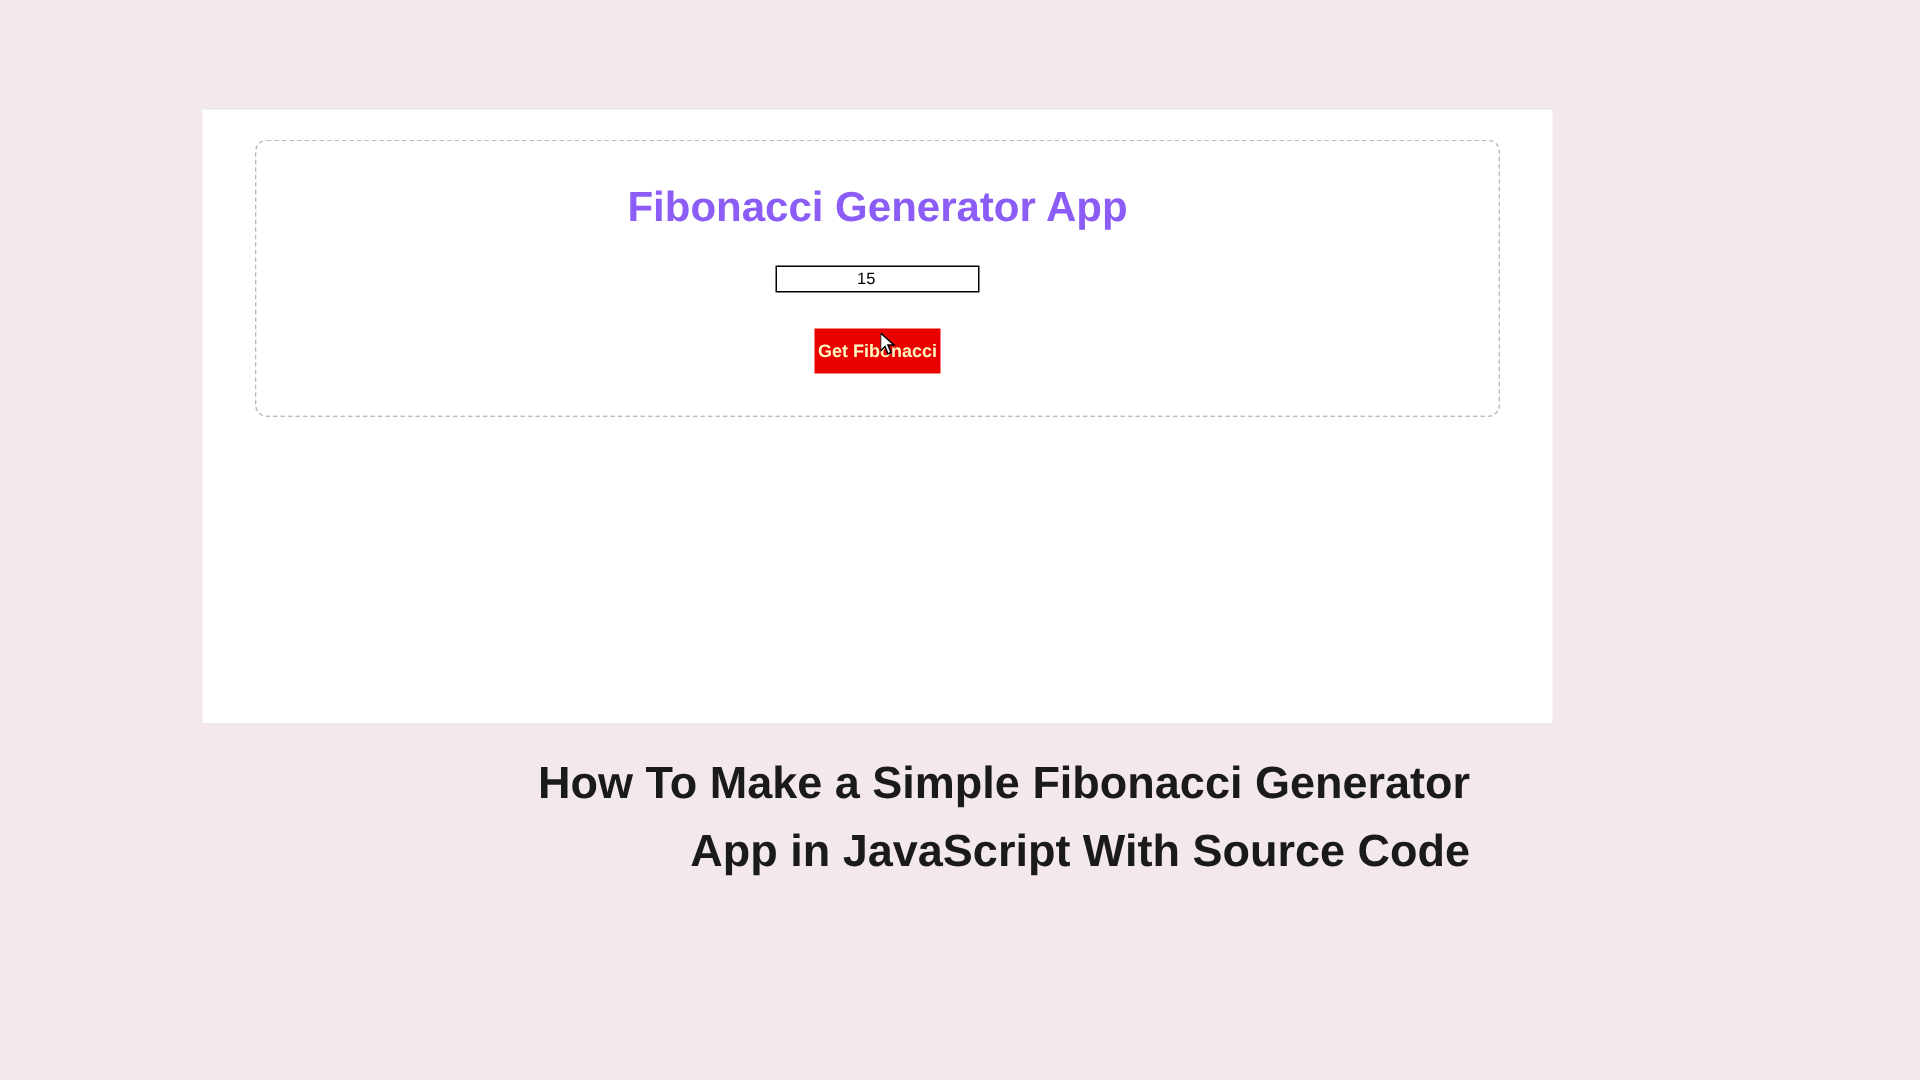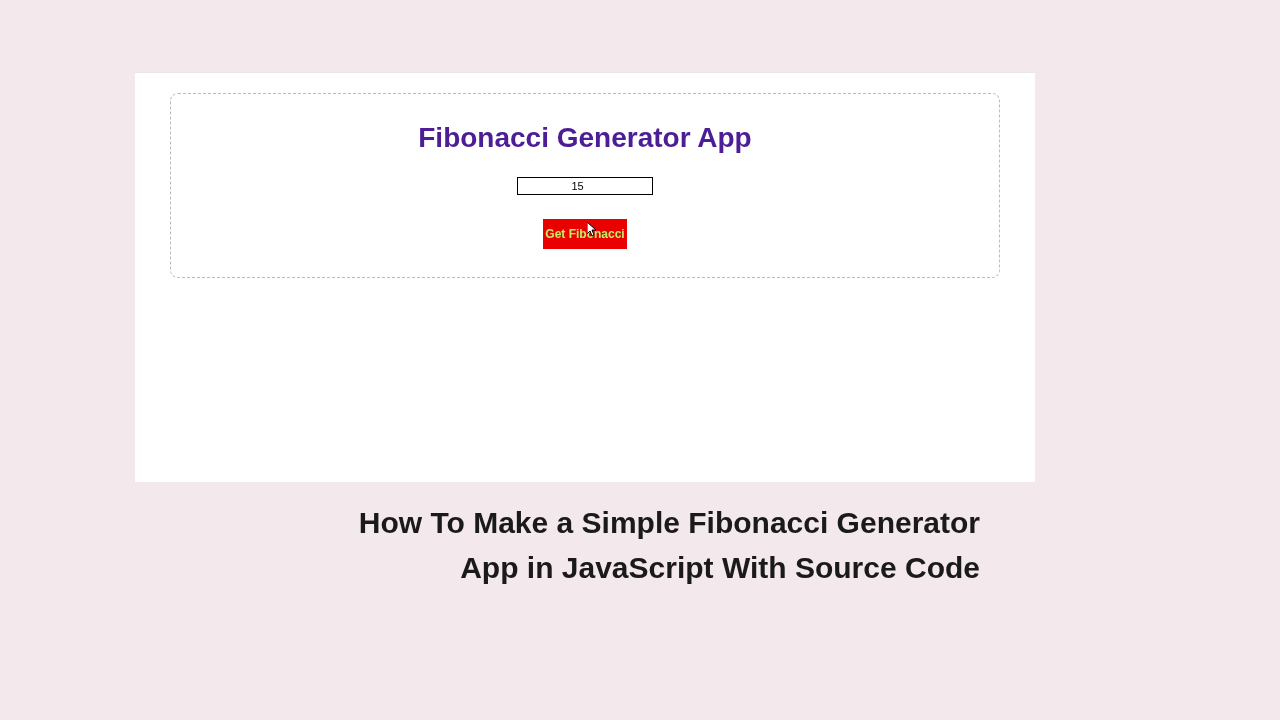--- a/index.html
+++ b/index.html
@@ -28,39 +28,39 @@
     
     .app-container {
       margin: 20px 35px;
       border: 1px dashed #bbb;
       border-radius: 8px;
       padding: 28px 20px;
       text-align: center;
     }
     
     .app-title {
-      color: #4c1d95;
+      color: #8b5cf6;
       font-size: 28px;
       font-weight: bold;
       margin-bottom: 22px;
     }
     
     .number-input {
       width: 136px;
       height: 18px;
       border: 1px solid #000;
       font-size: 11px;
       padding: 0 4px;
       text-align: center;
       margin-bottom: 24px;
     }
     
     .get-button {
       background-color: #eb0000;
-      color: #bef264;
+      color: #fef9c3;
       border: none;
       padding: 8px 2px;
       font-size: 12px;
       font-weight: bold;
       cursor: pointer;
       font-family: Arial, sans-serif;
     }
     
     .article-section {
       position: absolute;

